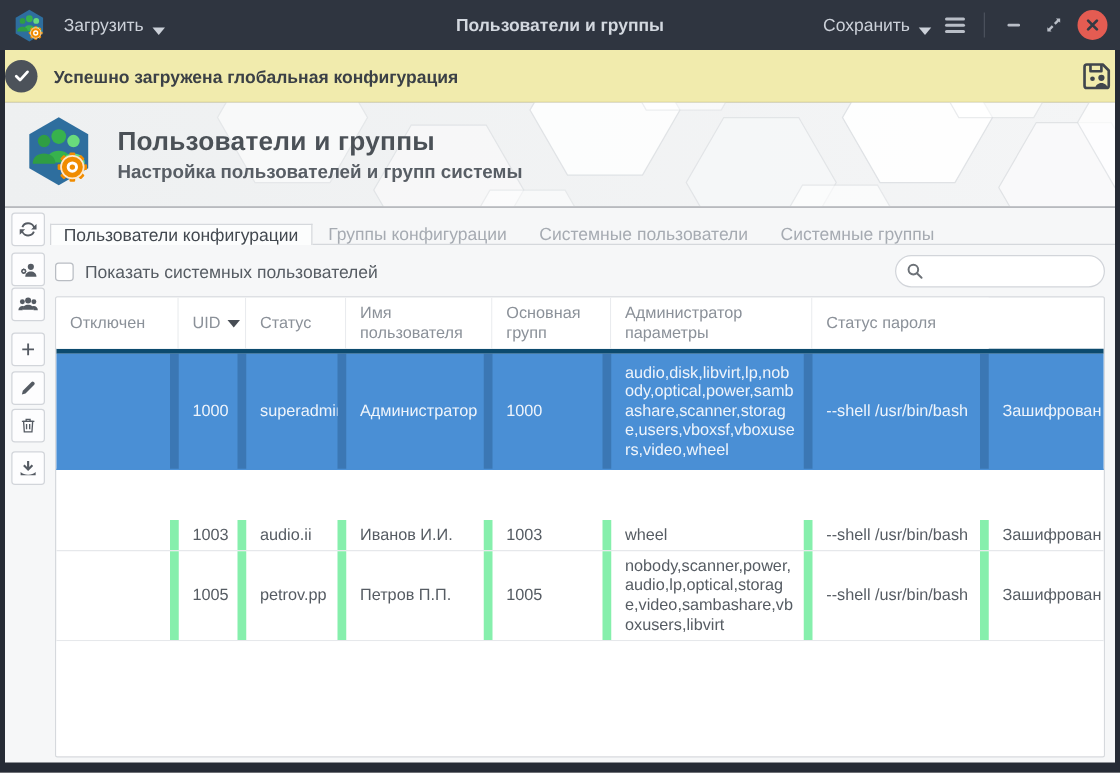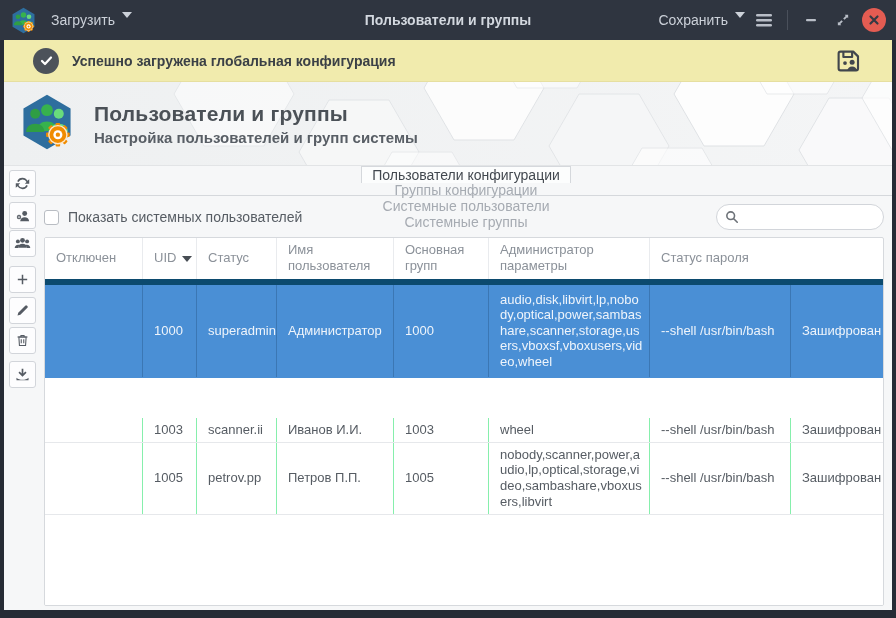--- a/index.html
+++ b/index.html
@@ -16,36 +16,36 @@
   
   .titlebar{
     height:40px; margin:0 -4px; background:var(--titlebar-bg);
     display:flex; align-items:center; padding:0 10px;
     color:var(--titlebar-fg); font-size:14px; position:relative;
   }
   .tb-left{ display:flex; align-items:center; gap:14px; z-index:2;}
   .app-icon svg{ display:block; }
   .tb-menu-btn{
     background:none;border:none;color:var(--titlebar-fg);font-size:14px;
-    display:flex;align-items:flex-start;gap:7px;cursor:pointer;font-family:inherit;
+    display:flex;align-items:flex-end;gap:7px;cursor:pointer;font-family:inherit;
   }
   .caret{ width:0;height:0;border-left:5px solid transparent;border-right:5px solid transparent;border-top:6px solid var(--titlebar-fg); }
   .tb-title{
     position:absolute; left:0; right:0; text-align:center;
     font-weight:bold; color:#d3d8df; pointer-events:none;
   }
   .tb-right{ margin-left:auto; display:flex; align-items:center; gap:6px; z-index:2;}
   .tb-ctl{ background:none;border:none;color:#b9bec7;cursor:pointer; width:26px;height:26px; display:flex;align-items:center;justify-content:center;}
   .tb-sep{ width:1px;height:20px;background:#4a505b;margin:0 4px;}
   .tb-ctl.close-ctl{ width:24px;height:24px;border-radius:50%;background:var(--close); color:#343a44;}
 
   
   .notification{
     height:42px; background:var(--notif-bg);
-    display:flex; align-items:center; padding:0 29px; gap:13px;
+    display:flex; align-items:center; padding:0 0; gap:13px;
     border-bottom:1px solid #e6dfa0;
   }
   .check-badge{ width:26px;height:26px;border-radius:50%;background:#4c525a; display:flex;align-items:center;justify-content:center; flex:none;}
   .ntext{ font-size:14px; font-weight:bold; color:var(--notif-fg); }
   .nsave{ margin-left:auto; background:none;border:none;cursor:pointer; color:#41464d; display:flex;}
 
   
   .banner{
     height:84px; background:linear-gradient(90deg,#eef0f1, #f4f5f6);
     position:relative; overflow:hidden;
@@ -68,21 +68,21 @@
   }
   .sbtn:nth-child(2){margin-bottom:1px}
   .sbtn:nth-child(3){margin-bottom:9px}
   .sbtn:nth-child(4){margin-bottom:4px}
   .sbtn:nth-child(5){margin-bottom:3px}
   .sbtn:nth-child(6){margin-bottom:7px}
 
   .main{ flex:1; display:flex; flex-direction:column; min-width:0;}
 
   
-  .tabs{ height:30px; display:flex; align-items:center; border-bottom:1px solid #d5d8dc;flex-direction:column; }
+  .tabs{ height:30px; display:flex; align-items:flex-end; border-bottom:1px solid #d5d8dc; }
   .tab{
     border:none; background:none; font-family:inherit; font-size:14px; cursor:pointer;
     color:var(--tab-inactive); padding:0 13px; display:flex; align-items:center;
   }
   .tab.active{
     background:#fcfdfd; border:1px solid #d5d8dc; border-bottom:none;
     color:#42484f; margin-bottom:-1px; padding:0 10px;
   }
 
   
@@ -97,33 +97,33 @@
   .search input{ border:none; outline:none; width:100%; font-size:13px; background:transparent; font-family:inherit;}
   .search svg{ flex:none; color:#6d7278;}
 
   
   .table{
     flex:1; margin:4px 8px 4px 4px; background:#fff;
     border:1px solid #d6d9dd; border-radius:2px;
     display:flex; flex-direction:column; overflow:hidden; min-height:0;
   }
   .trow{ display:grid; grid-template-columns:98px 54px 80px 117px 95px 161px 141px auto; }
-  .thead{ border-bottom:6px solid #0c4a6e; flex:none;}
+  .thead{ border-bottom:4px solid #0c4a6e; flex:none;}
   .th{
     min-height:39px; display:flex; align-items:center; gap:6px;
     padding:4px 6px 4px 11px; font-size:13px; color:var(--header-fg);
     line-height:1.25; border-right:1px solid #e9ebee; cursor:pointer;
     background:#fff;
   }
   .th:last-child{ border-right:none;align-items:center; }
   .sort-caret{ width:0;height:0;border-left:5px solid transparent;border-right:5px solid transparent;border-top:6px solid #474d54; margin-top:2px;}
   .datarow{ border-bottom:1px solid #e6e8eb; cursor:pointer; flex:none;}
   .td{
     display:flex; align-items:center; padding:4px 6px 4px 11px;
-    font-size:13px; color:var(--cell-fg); border-right:1px solid #86efac;
+    font-size:13px; color:var(--cell-fg); border-right:7px solid #86efac;
     line-height:1.2; overflow:hidden;
   }
   .td:last-child{ border-right:none; }
   .td.wrap{ word-break:break-all; }
   .td.wrap span{ display:block; }
   .datarow.selected{ background:var(--selected-bg); border-bottom-color:var(--selected-bg); }
   .datarow.selected .td{ color:#eef4fb; border-right-color:rgba(16,48,84,.25); }
   .tfill{ flex:1; background:#fff; }
 </style>
 </head>
@@ -411,21 +411,21 @@
             </div>
           </div>
           <div class="trow datarow" style="min-height: 25px; margin-top: 40px;">
             <div class="td">
               <span></span>
             </div>
             <div class="td">
               <span>1003</span>
             </div>
             <div class="td">
-              <span>scanner.ii</span>
+              <span>audio.ii</span>
             </div>
             <div class="td">
               <span>Иванов И.И.</span>
             </div>
             <div class="td">
               <span>1003</span>
             </div>
             <div class="td wrap">
               <span>wheel</span>
             </div>

